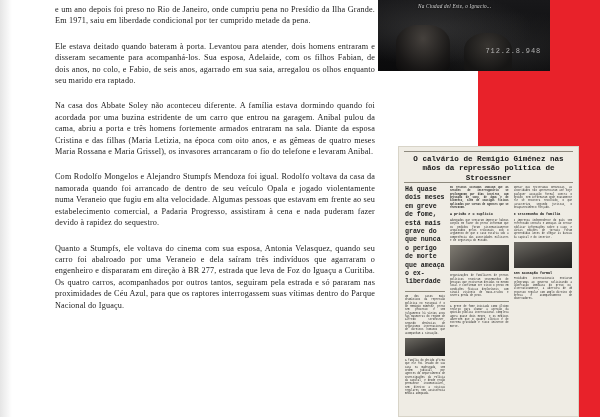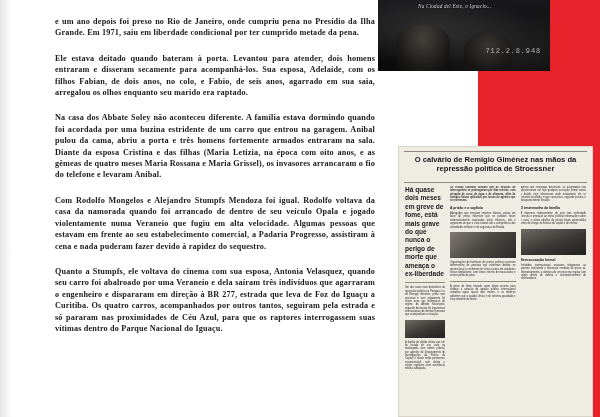--- a/index.html
+++ b/index.html
@@ -35,22 +35,21 @@
     right: 122px; top: 0;
     width: 11px; height: 417px;
     background: #ffffff;
   }
 
   
   .text-col {
     position: absolute;
     left: 55px; top: 0;
     width: 320px;
-    padding-top: 16px;
-    font-weight: bold;
+    padding-top: 4px;
   }
   .text-col p {
     margin: 0 0 14px 0;
     font-size: 8.2px;
     line-height: 11.4px;
     text-align: justify;
     color: #1b1b1b;
     letter-spacing: 0.02em;
   }
   .text-col p.first {
@@ -106,25 +105,25 @@
     width: 48px; height: 38px;
     background: radial-gradient(ellipse at 50% 35%, #3d3934 0%, #161514 75%);
     border-radius: 45% 45% 10% 10%;
     opacity: 0.8;
   }
 
   
   .clipping {
     position: absolute;
     left: 398px; top: 146px;
-    width: 195px; height: 271px;
+    width: 181px; height: 271px;
     background: #efece4;
     box-shadow: 0 0 0 1px #d8d4c8 inset;
     overflow: hidden;
-    font-family: Liberation Sans, sans-serif;
+    font-family: Liberation Mono, monospace;
   }
   .clip-rule-top {
     position: absolute;
     left: 6px; right: 6px; top: 5px;
     height: 1px; background: #8e8a7e;
   }
   .clip-headline {
     position: absolute;
     left: 8px; right: 8px; top: 9px;
     text-align: center;

